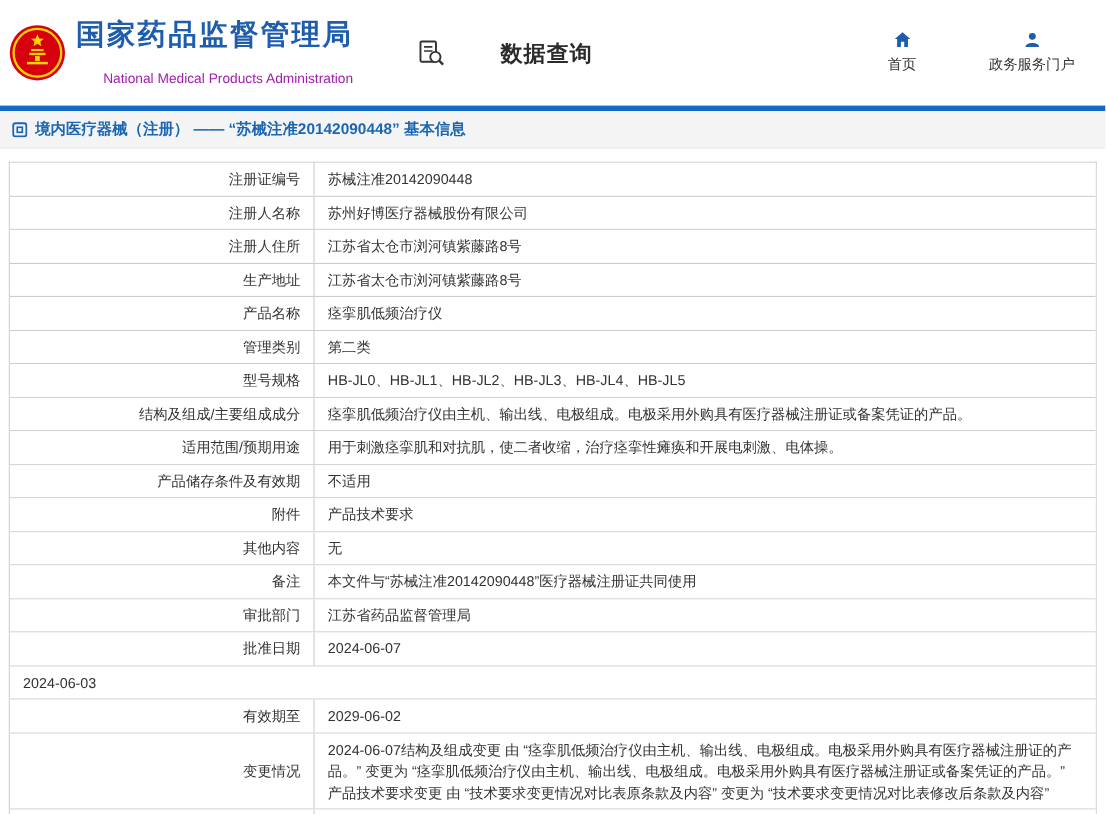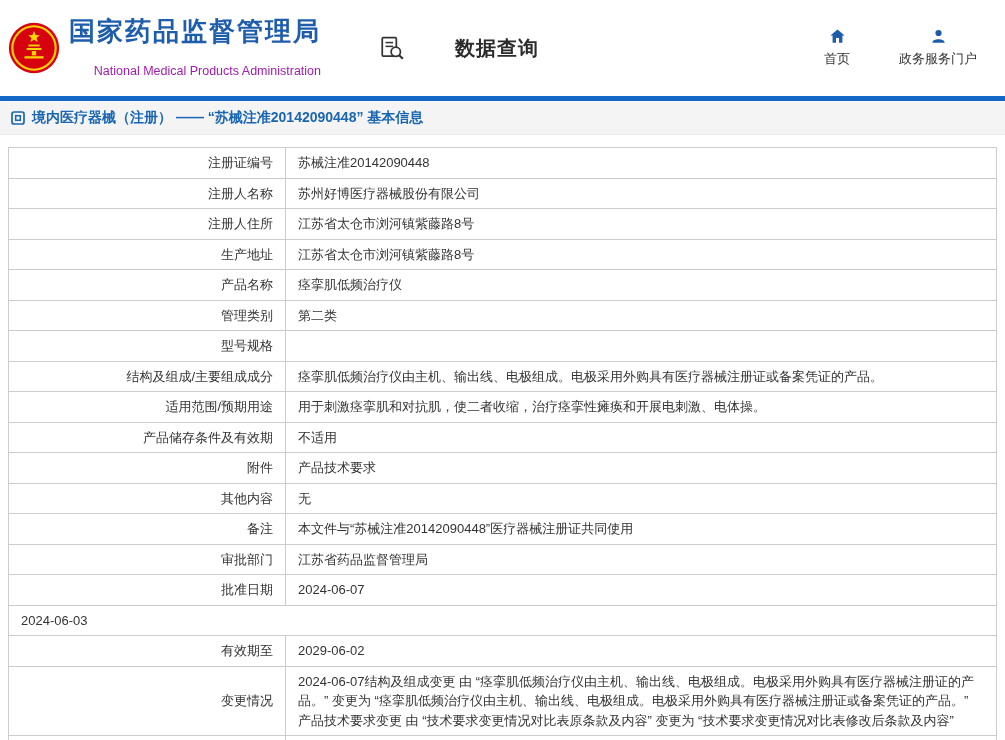--- a/index.html
+++ b/index.html
@@ -34,21 +34,21 @@
 
   .query-title {
     display: flex;
     align-items: center;
     gap: 6px;
     margin-left: 58px;
     cursor: pointer;
   }
   .query-title .q-label { font-size: 20px; font-weight: bold; color: #2b2b2b; letter-spacing: 1px; margin-left: 44px; }
 
-  .top-nav { margin-left: auto; display: flex; gap: 42px; padding-right: 14px; }
+  .top-nav { margin-left: auto; display: flex; gap: 59px; padding-right: 14px; }
   .nav-item {
     display: flex; flex-direction: column; align-items: center; gap: 5px;
     cursor: pointer; min-width: 40px;
   }
   .nav-item .nav-label { font-size: 13px; color: #333; white-space: nowrap; }
 
   
   .blue-bar { height: 5px; background: #1467c5; width: 100%; }
 
   
@@ -176,20 +176,23 @@
         </div>
     </div>
     <div class="row">
       <div class="cell label">管理类别</div>
       <div class="cell value">
           <span>第二类</span>
         </div>
     </div>
     <div class="row">
       <div class="cell label">型号规格</div>
+      <div class="cell value">
+          <span>HB-JL0、HB-JL1、HB-JL2、HB-JL3、HB-JL4、HB-JL5</span>
+        </div>
     </div>
     <div class="row">
       <div class="cell label">结构及组成/主要组成成分</div>
       <div class="cell value">
           <span>痉挛肌低频治疗仪由主机、输出线、电极组成。电极采用外购具有医疗器械注册证或备案凭证的产品。</span>
         </div>
     </div>
     <div class="row">
       <div class="cell label">适用范围/预期用途</div>
       <div class="cell value">

